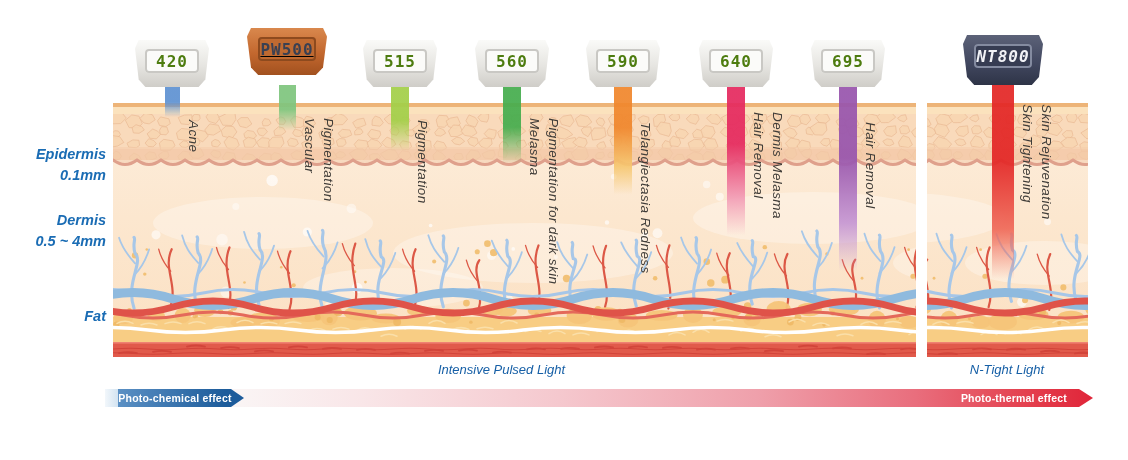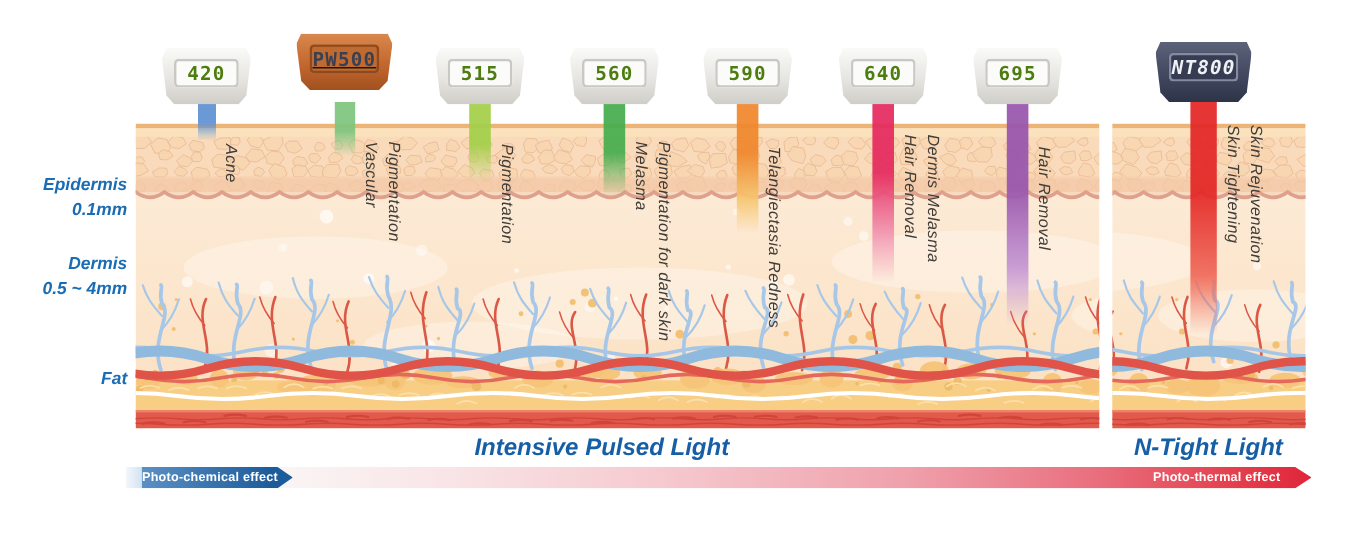--- a/index.html
+++ b/index.html
@@ -24,21 +24,21 @@
   .head.dark{background:linear-gradient(180deg,#5c6278,#424860 55%,#2e3447)}
   .head.dark .disp{background:#363c52;box-shadow:inset 0 0 0 2px #848ba0;color:#f1f2f6}
 
   .treats{position:absolute;display:flex;gap:5px;z-index:3}
   .treat{writing-mode:vertical-lr;font-style:italic;font-size:13.5px;color:#403d39;
          letter-spacing:.4px;line-height:1.05;white-space:nowrap}
 
   .layer-label{position:absolute;left:0;width:106px;text-align:right;font-style:italic;
          font-weight:bold;font-size:14.5px;color:#1a6cb4;line-height:1.45;z-index:2}
 
-  .title{position:absolute;top:362px;font-style:italic;font-weight:bold;font-size:20px;
+  .title{position:absolute;top:362px;font-style:italic;font-weight:normal;font-size:13px;
          color:#165fa6;text-align:center;z-index:2}
   #ipl-title{left:100px;width:803px}
   #ntight-title{left:917px;width:180px}
 
   .bar{position:absolute;left:105px;top:389px;width:988px;height:18px;z-index:2;
    background:linear-gradient(90deg,#f2f7fb 0%,#c3d9ec 2%,#eaf1f7 5.5%,#faf5f5 13%,
      #f9e6e8 26%,#f5c8ce 46%,#efa0ab 66%,#e96e7d 82%,#e4414f 93%,#e02539 100%);
    clip-path:polygon(0 0,calc(100% - 14px) 0,100% 50%,calc(100% - 14px) 100%,0 100%)}
   .chem-arrow{position:absolute;left:13px;top:0;height:100%;width:126px;
    background:linear-gradient(90deg,#5b90c4,#1d5c9b 85%);

